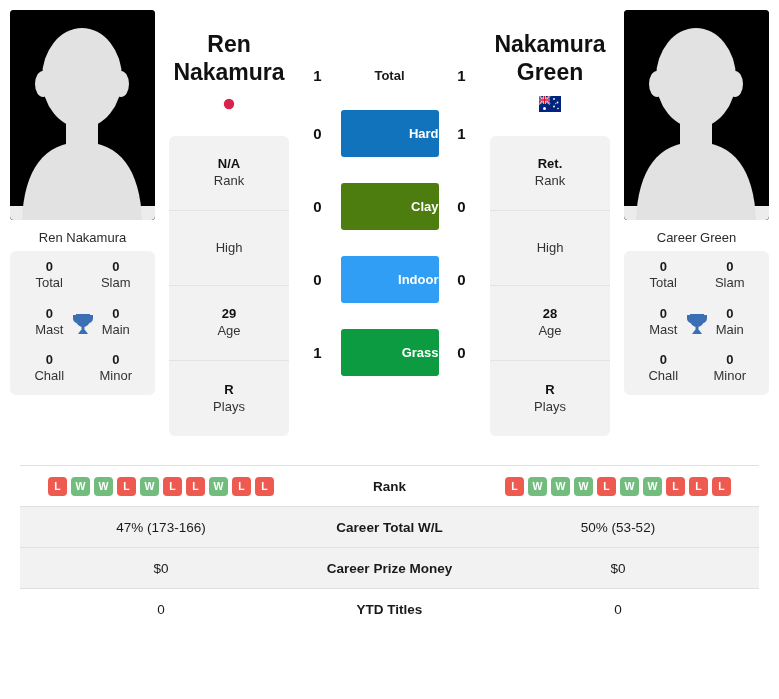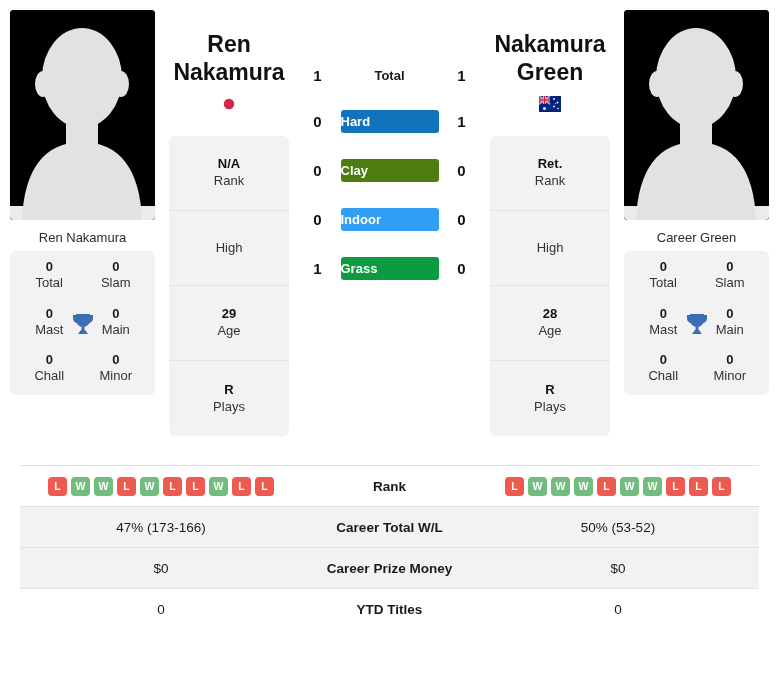--- a/index.html
+++ b/index.html
@@ -164,26 +164,26 @@
     text-align: center;
   }
   .h2h-total-label {
     font-size: 13px;
     font-weight: bold;
     color: #1a1a1a;
   }
   .surface-badge {
     display: block;
     width: 98px;
-    padding: 4px 0;
+    padding: 16px 0;
     border-radius: 3px;
     font-size: 13px;
     font-weight: bold;
     color: #ffffff;
-    text-align: left;
+    text-align: right;
   }
 
   
   .stats-table {
     width: 739px;
     margin: 0 auto;
     border-collapse: collapse;
     table-layout: fixed;
   }
   .stats-table tr { height: 41px; }

